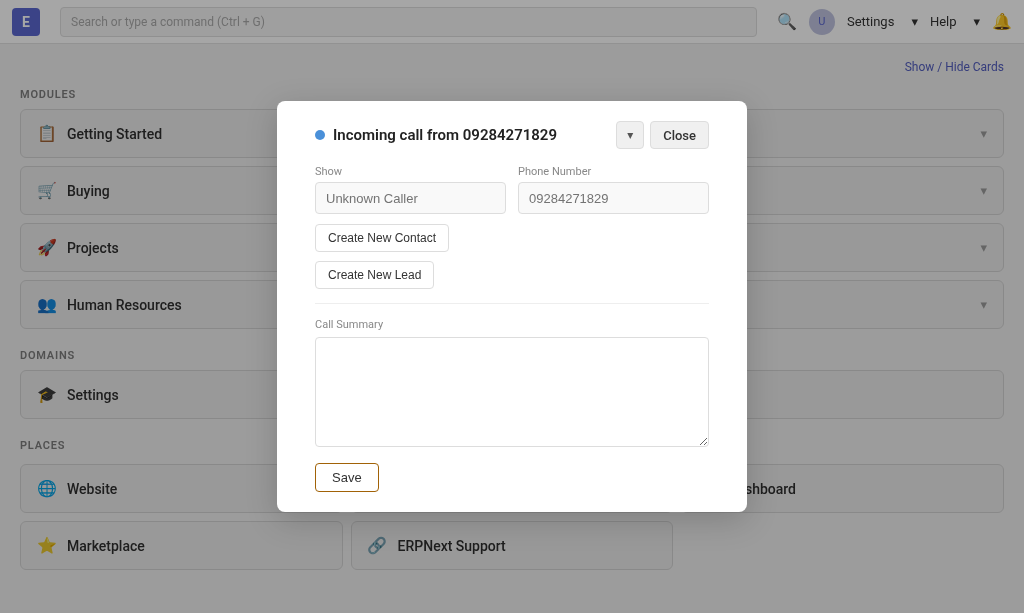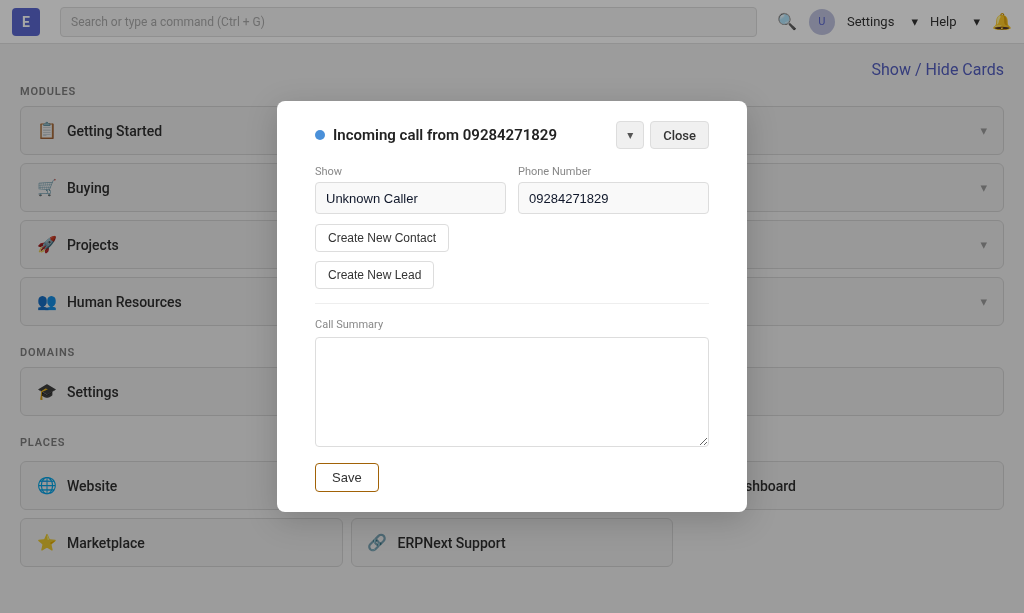--- a/index.html
+++ b/index.html
@@ -93,22 +93,22 @@
       display: flex; align-items: center; gap: 10px;
     }
     .module-card .card-icon {
       font-size: 16px; color: #666;
     }
     .module-card .chevron {
       color: #aaa; font-size: 13px;
     }
 
     .show-hide {
-      font-size: 16px; color: #5b67d0; cursor: pointer;
-      margin-bottom: 2px; text-align: right;
+      font-size: 12px; color: #5b67d0; cursor: pointer;
+      margin-bottom: 10px; text-align: right;
     }
 
     .places-grid {
       display: grid;
       grid-template-columns: repeat(3, 1fr);
       gap: 8px;
       margin-top: 4px;
     }
     .place-card {
       background: #fff;
@@ -176,21 +176,21 @@
       flex: 1;
     }
     .modal-field label {
       display: block;
       font-size: 11px; color: #888; margin-bottom: 4px;
     }
     .modal-field input {
       width: 100%;
       height: 32px;
       border: 1px solid #ddd; border-radius: 4px;
-      padding: 0 10px; font-size: 13px; color: #0f172a;
+      padding: 0 10px; font-size: 13px; color: #737373;
       background: #f9f9f9;
       outline: none;
     }
 
     .modal-actions {
       display: flex; flex-direction: column; gap: 9px;
       margin-bottom: 14px;
       padding-bottom: 14px;
       border-bottom: 1px solid #eee;
     }

